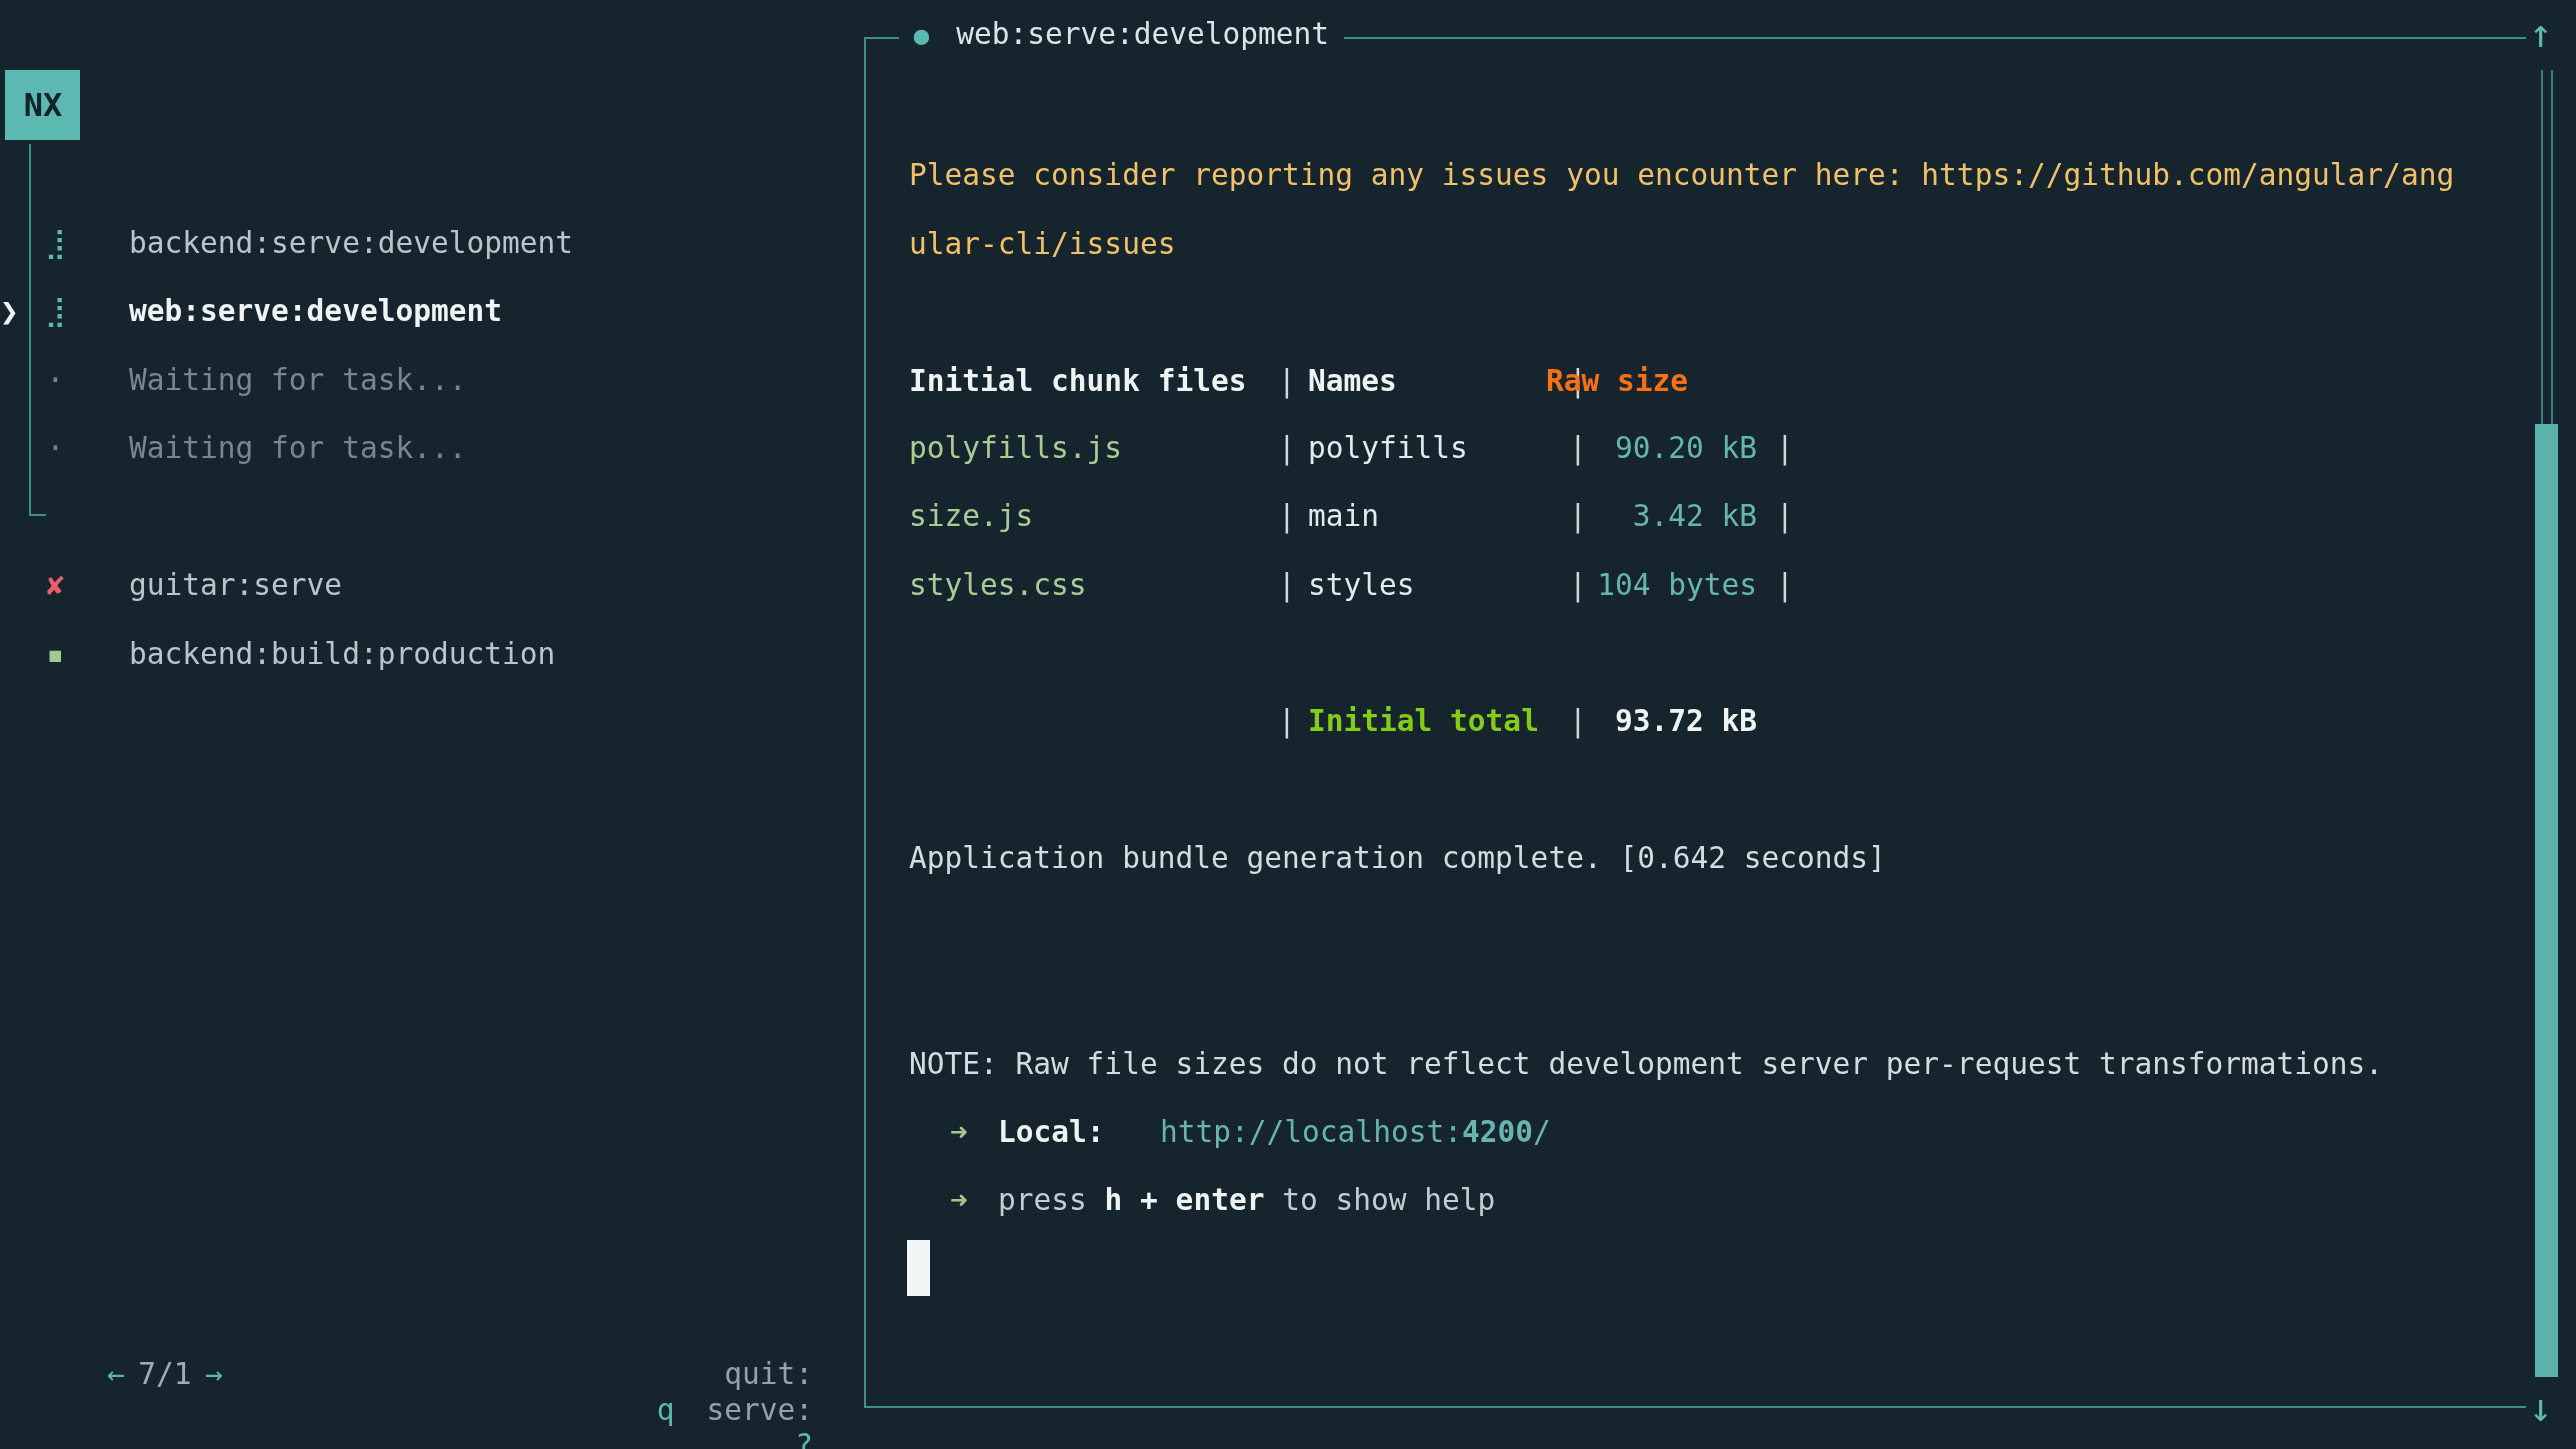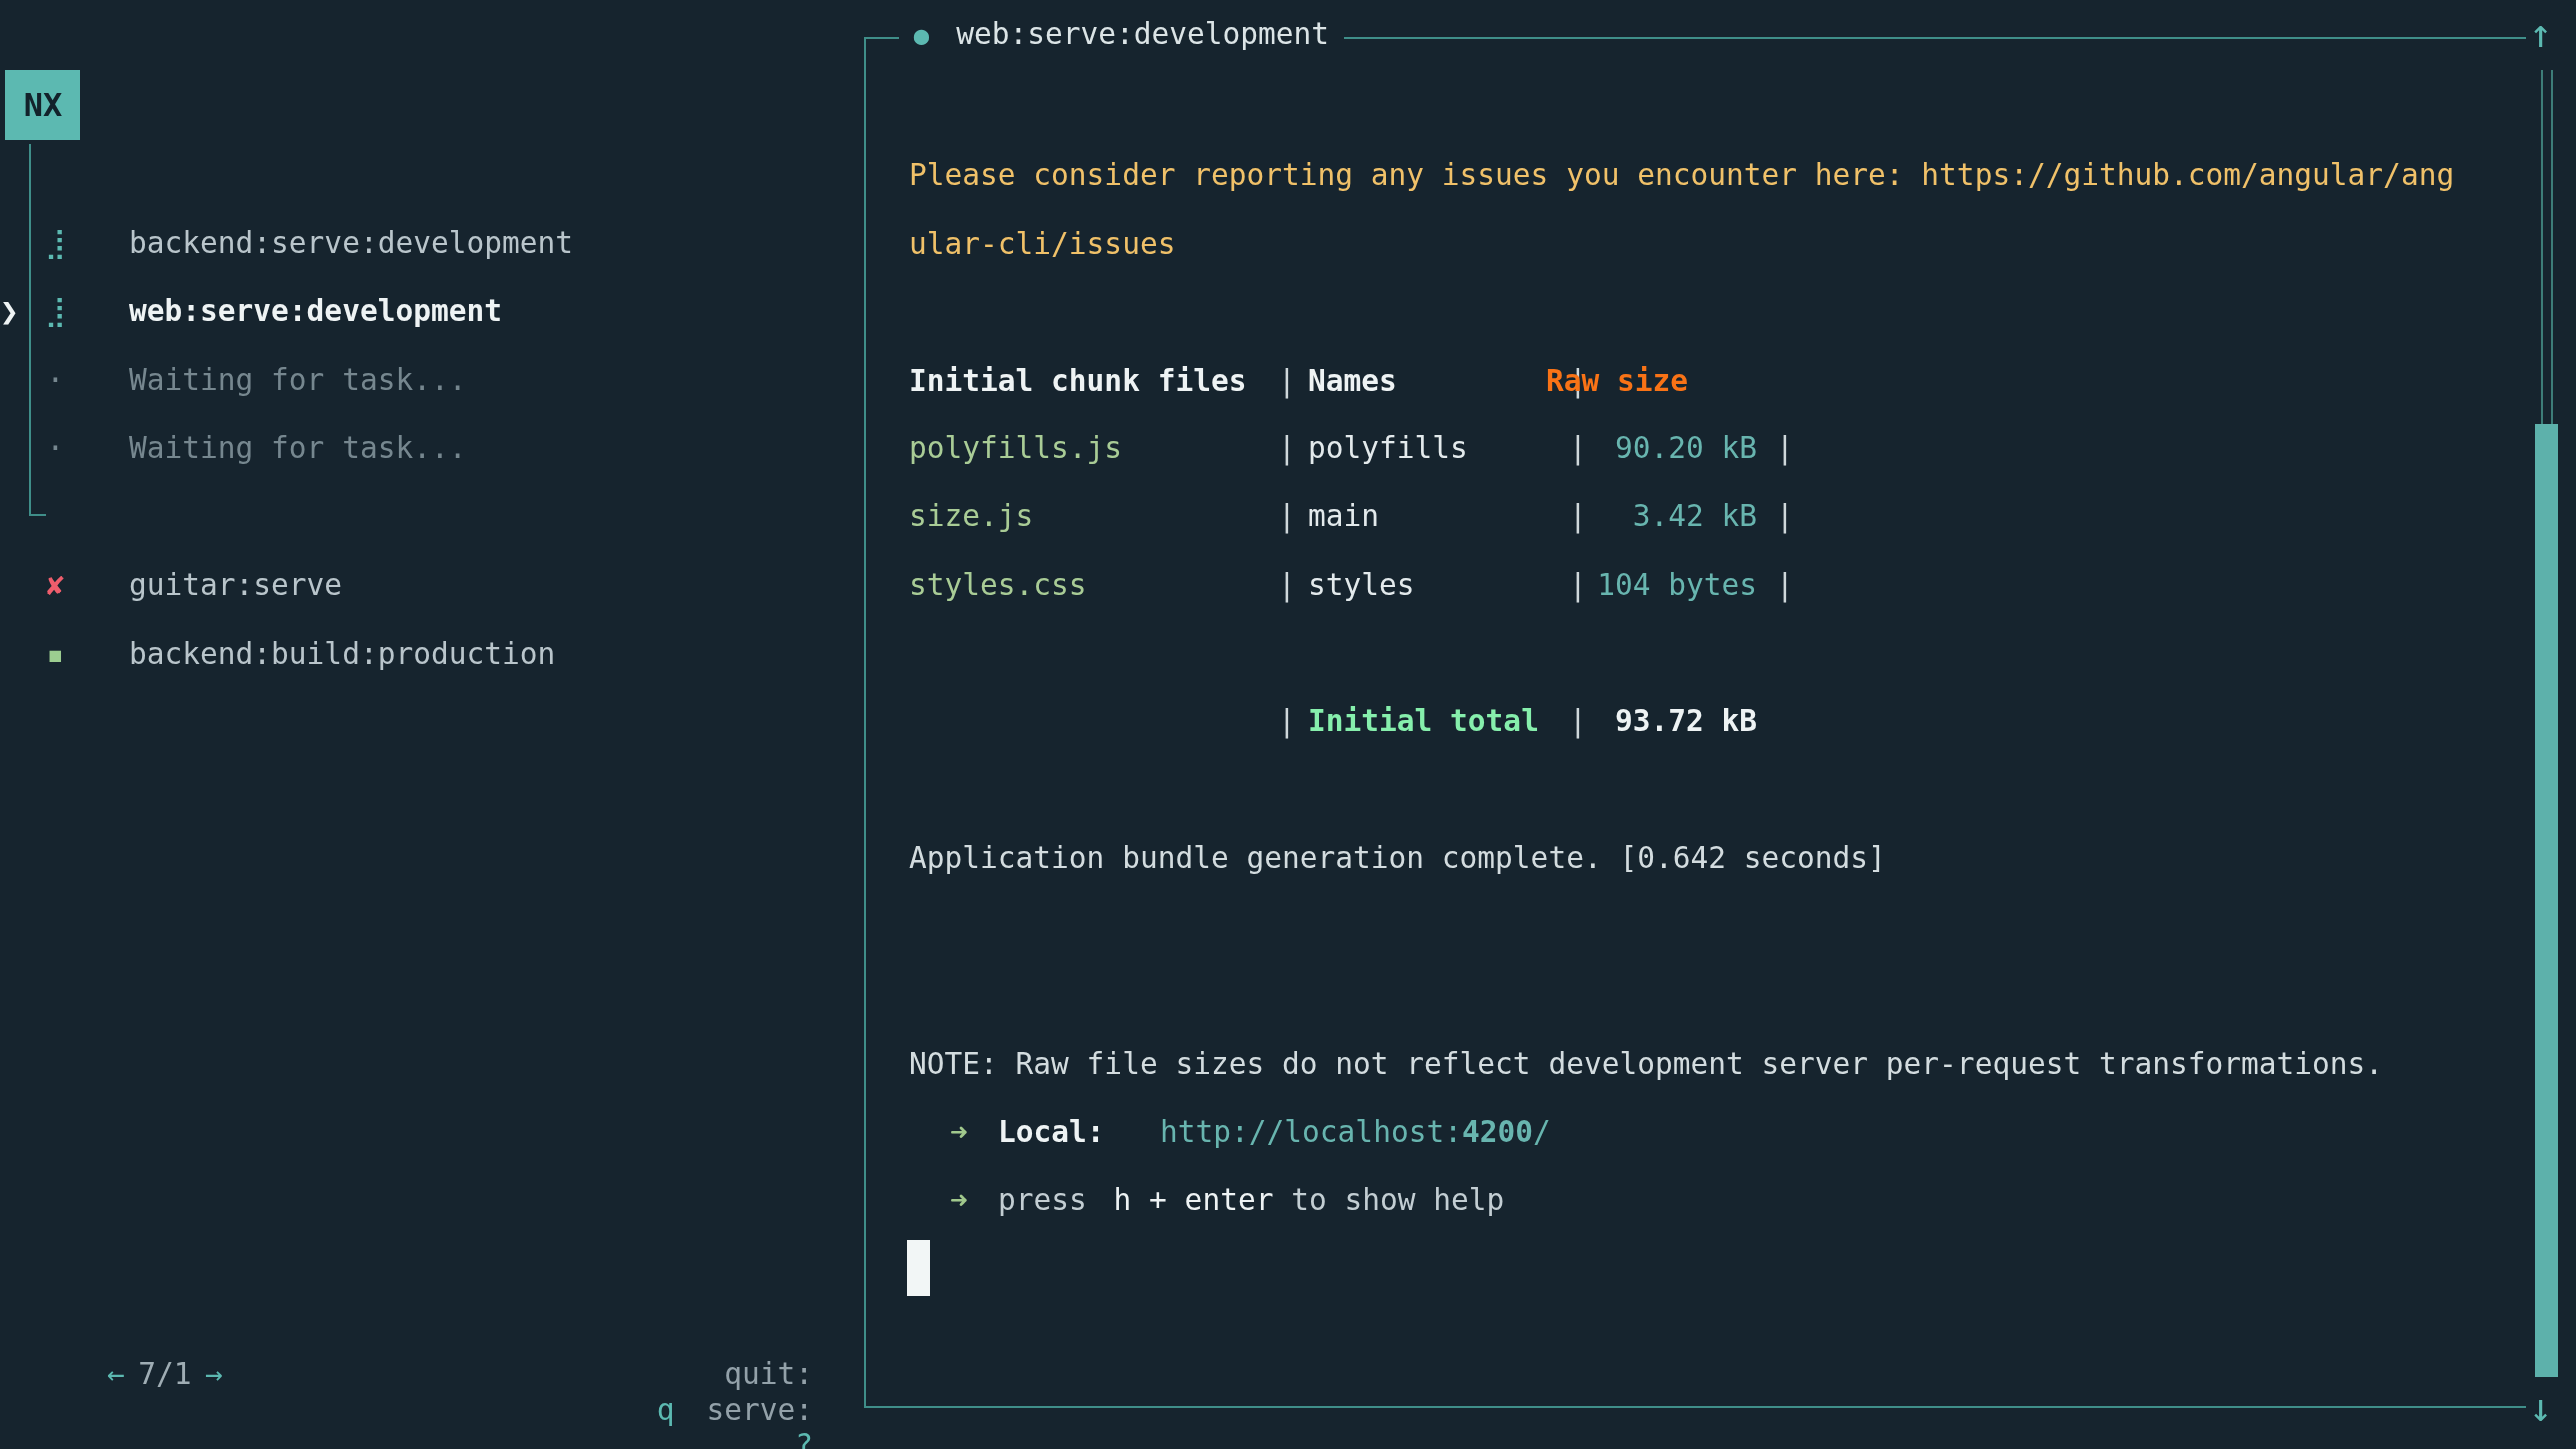--- a/index.html
+++ b/index.html
@@ -52,30 +52,30 @@
   .msg{color:#d3dcdf;left:909px;}
   
   .trow{position:absolute;left:0;width:2184px;height:38px;}
   .c-file{position:absolute;left:909px;color:#a9cc96;}
   .c-file-h{position:absolute;left:909px;color:#eef3f4;font-weight:700;}
   .c-name{position:absolute;left:1308px;color:#e3eaec;}
   .c-name-h{position:absolute;left:1308px;color:#eef3f4;font-weight:700;}
   .c-size{position:absolute;left:1583px;width:174px;text-align:right;color:#68b5af;}
   .c-size-h{position:absolute;left:1514px;width:174px;text-align:right;color:#f97316;font-weight:700;}
   .c-size-t{position:absolute;left:1583px;width:174px;text-align:right;color:#eef3f4;font-weight:700;}
-  .c-total{position:absolute;left:1308px;color:#86efac;font-weight:700;}
+  .c-total{position:absolute;left:1308px;color:#84cc16;font-weight:700;}
   .pipe{position:absolute;color:#cfd8db;}
   .p1{left:1278px;} .p2{left:1569px;} .p3{left:1776px;}
   
   .srv-arrow{position:absolute;left:950px;color:#a0c88c;}
   .srv-label{position:absolute;left:998px;color:#eef3f4;font-weight:700;}
   .srv-url{position:absolute;left:1160px;color:#68b5af;}
   .url-port{font-weight:700;}
   .help-text{position:absolute;left:998px;color:#c3ced3;}
-  .help-keys{color:#eef3f4;font-weight:400;margin-left:9px;}
+  .help-keys{color:#eef3f4;font-weight:700;}
   .cursor{left:907px;top:1240px;width:23px;height:56px;background:#f2f6f6;}
   
   .scroll-up{left:2529px;top:10.7px;color:#5cb9b1;font-size:39px;}
   .scroll-down{left:2529px;top:1385px;color:#5cb9b1;font-size:39px;}
   .scroll-track{
     left:2541px;top:70px;width:8px;height:354px;
     border-left:2px solid #3d7d78;border-right:2px solid #3d7d78;
   }
   .scroll-thumb{left:2535px;top:424px;width:23px;height:953px;background:#5db1ab;}
 </style>

